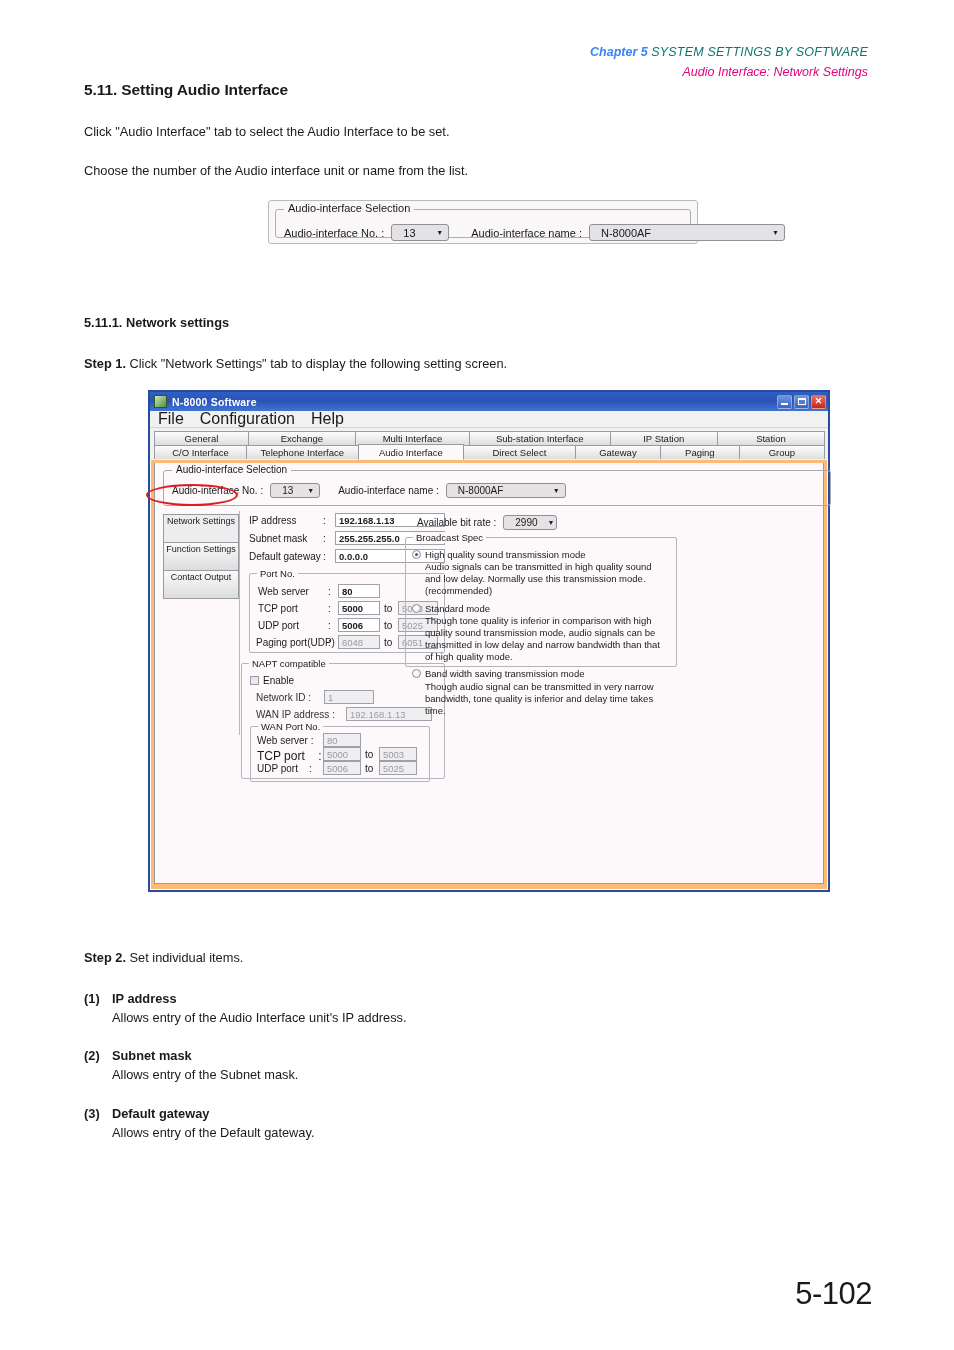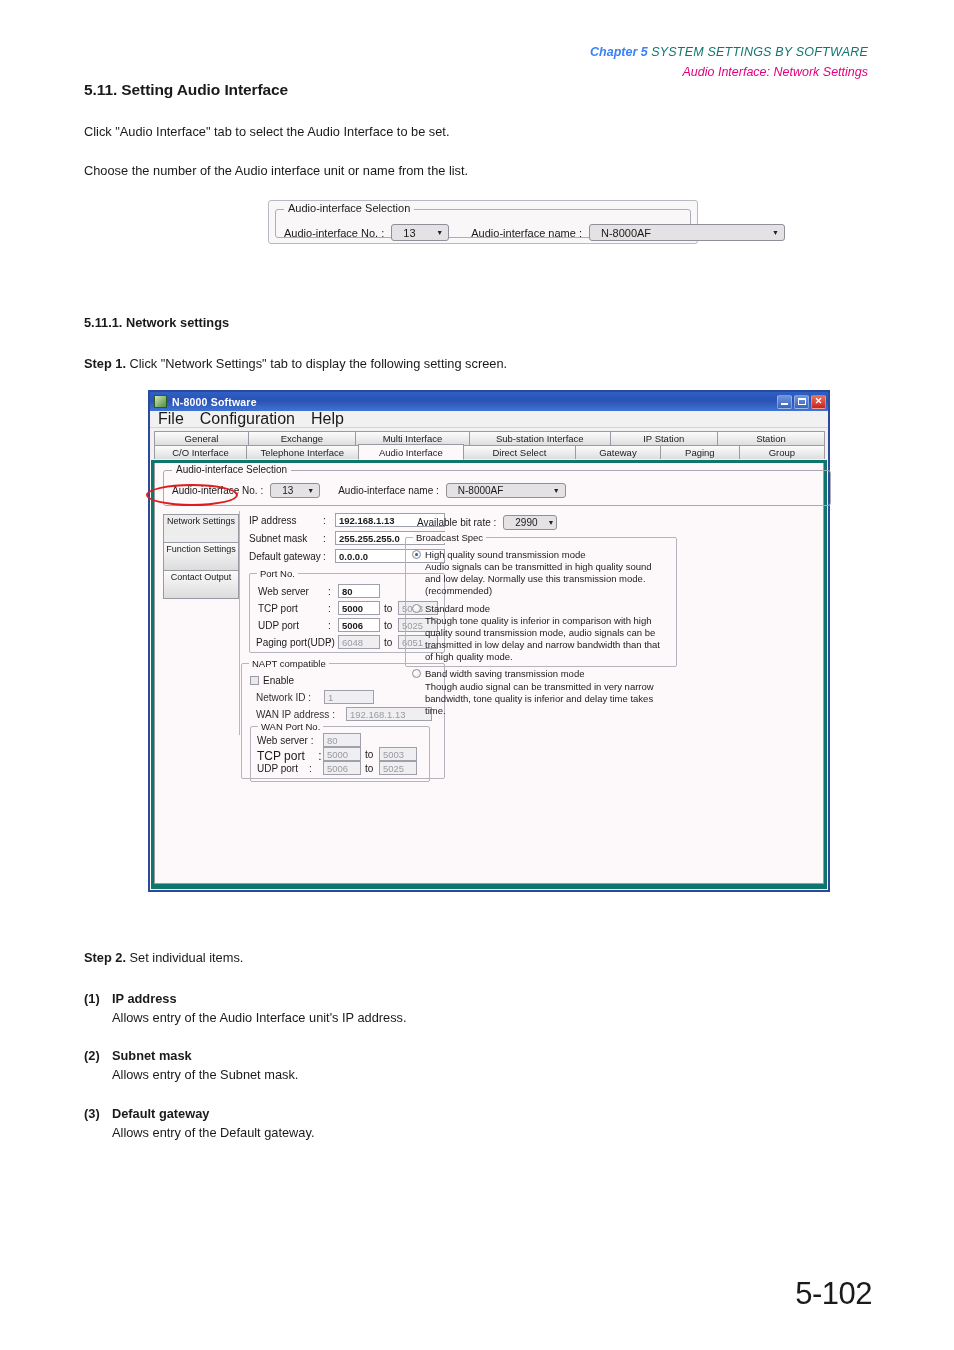--- a/index.html
+++ b/index.html
@@ -79,21 +79,21 @@
   }
   .combo .arw {
     width:13px; height:100%; display:flex; align-items:center; justify-content:center;
     font-size:7px; color:#222;
   }
   .combo .val { padding-right:10px; }
 
   
   .app-win {
     position:absolute; left:148px; top:390px; width:682px; height:502px;
-    border:2px solid #2a4a9c; background:#0f766e;
+    border:2px solid #2a4a9c; background:#fdba74;
     box-shadow:0 0 0 1px #ffffff inset;
   }
   .titlebar {
     height:19px; background:linear-gradient(180deg,#2f5fc4 0%,#2a52b4 45%,#3f74d4 100%);
     display:flex; align-items:center; padding:0 2px 0 4px; color:#fff;
   }
   .tb-icon {
     width:13px; height:13px; background:linear-gradient(135deg,#cfe8b8,#4f8f3f);
     border:1px solid #2c5a20; margin-right:5px; flex:none;
   }

